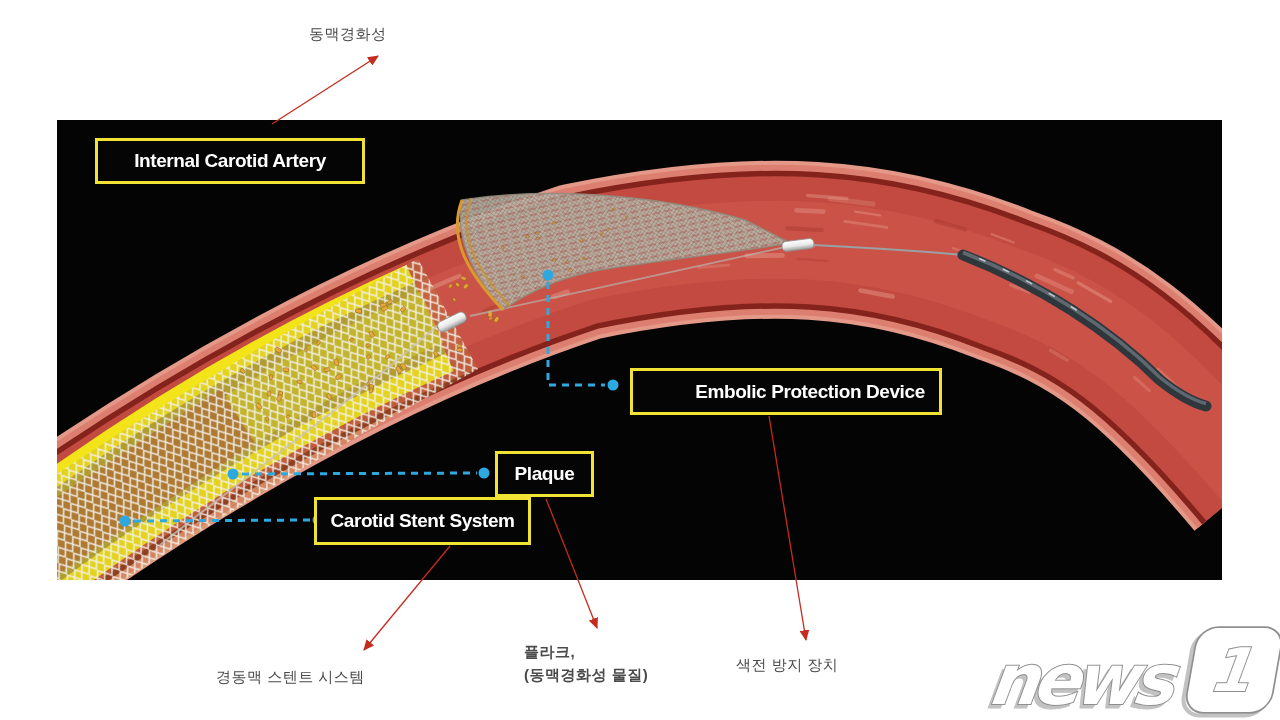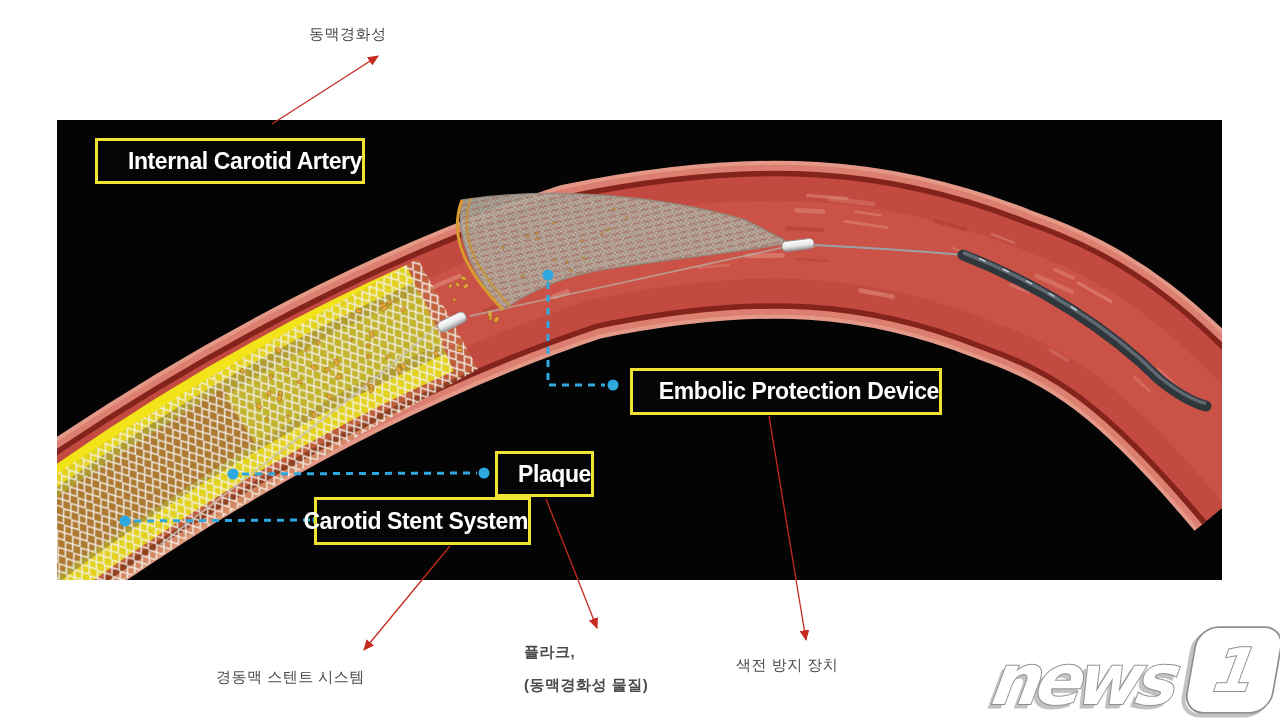--- a/index.html
+++ b/index.html
@@ -1,25 +1,25 @@
 <!DOCTYPE html>
 <html style="--yellow: #f0e333; --kotext: #4a4a4a; --panelbg: #040404;"><head>
 <meta charset="utf-8">
 <style>
   html,body{margin:0;padding:0;background:#fff;}
   .page{position:relative;width:1280px;height:720px;background:#fff;overflow:hidden;
         font-family:"Liberation Sans","DejaVu Sans",sans-serif;}
   .panel{position:absolute;left:57px;top:120px;width:1165px;height:460px;background:var(--panelbg,#040404);}
   .panel svg{position:absolute;left:0;top:0;}
   .tag{position:absolute;box-sizing:border-box;background:#050505;
-       border:3px solid var(--yellow,#f0e333);color:#fff;display:flex;align-items:center;justify-content:flex-end;
-       font-weight:700;font-size:23px;letter-spacing:-0.4px;white-space:nowrap;}
+       border:3px solid var(--yellow,#f0e333);color:#fff;display:flex;align-items:center;justify-content:center;
+       font-weight:700;font-size:19px;letter-spacing:-0.4px;white-space:nowrap;}
   .ko{position:absolute;color:var(--kotext,#4a4a4a);font-size:15px;letter-spacing:0.5px;white-space:nowrap;
       font-family:"Liberation Sans","DejaVu Sans",sans-serif;}
-  .ko .l2{margin-top:14px;}
+  .ko .l2{margin-top:4px;}
   .overlay{position:absolute;left:0;top:0;pointer-events:none;}
 </style>
 </head>
 <body>
 
 <div class="page">
 
   <div class="ko" style="left:309px;top:25px;">동맥경화성</div>
 
   <div class="panel">

